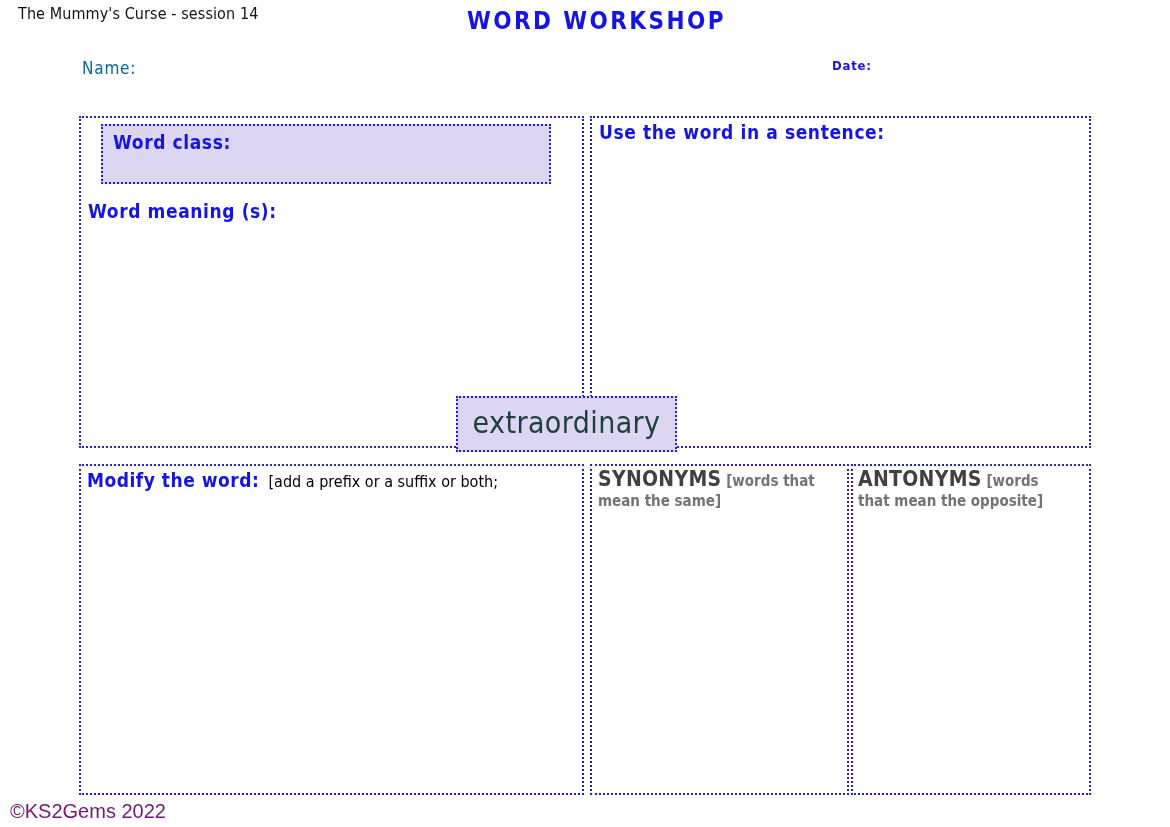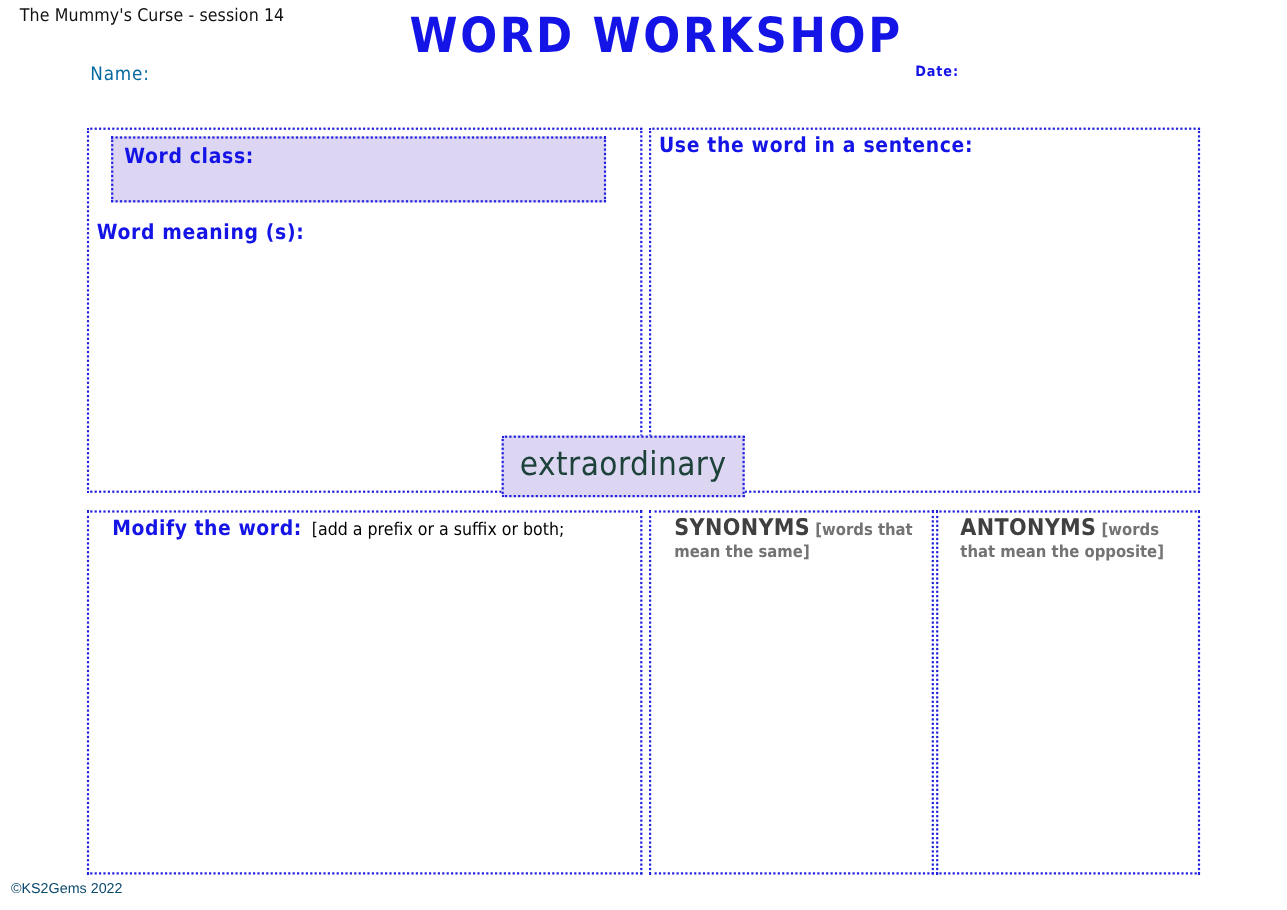--- a/index.html
+++ b/index.html
@@ -32,21 +32,21 @@
     color: #111111;
     letter-spacing: 0.1px;
     white-space: nowrap;
   }
 
   #page-title {
     left: 0;
     right: 12px;
     top: 7px;
     text-align: center;
-    font-size: 44px;
+    font-size: 24px;
     font-weight: bold;
     color: #1414e6;
     letter-spacing: 2.4px;
     transform: translateX(-1px);
     padding-left: 37px;
   }
 
   #name-label {
     left: 82px;
     top: 58px;
@@ -166,21 +166,20 @@
     color: #1d4239;
     letter-spacing: 0.4px;
     line-height: 1;
     transform: translateY(-1px);
   }
 
   
   .heading-wrap {
     position: absolute;
     line-height: 1.18;
-    margin-left: 15px;
   }
   .hd-blue {
     color: #1414e6;
     font-weight: bold;
     font-size: 19px;
     letter-spacing: 0.5px;
   }
   .hd-blue-plain {
     color: #404040;
     font-weight: bold;
@@ -211,22 +210,22 @@
   #antonyms-heading {
     left: 858px;
     top: 467px;
     width: 228px;
   }
 
   
   #copyright {
     left: 10px;
     top: 800px;
-    font-size: 13px;
-    color: #0c4a6e;
+    font-size: 20px;
+    color: #701a75;
     font-family: "Liberation Sans", sans-serif;
   }
 </style>
 </head>
 <body>
 
 <div class="abs comic" id="session-label">The Mummy's Curse - session 14</div>
 
 <div class="abs comic" id="page-title">WORD WORKSHOP</div>
 

